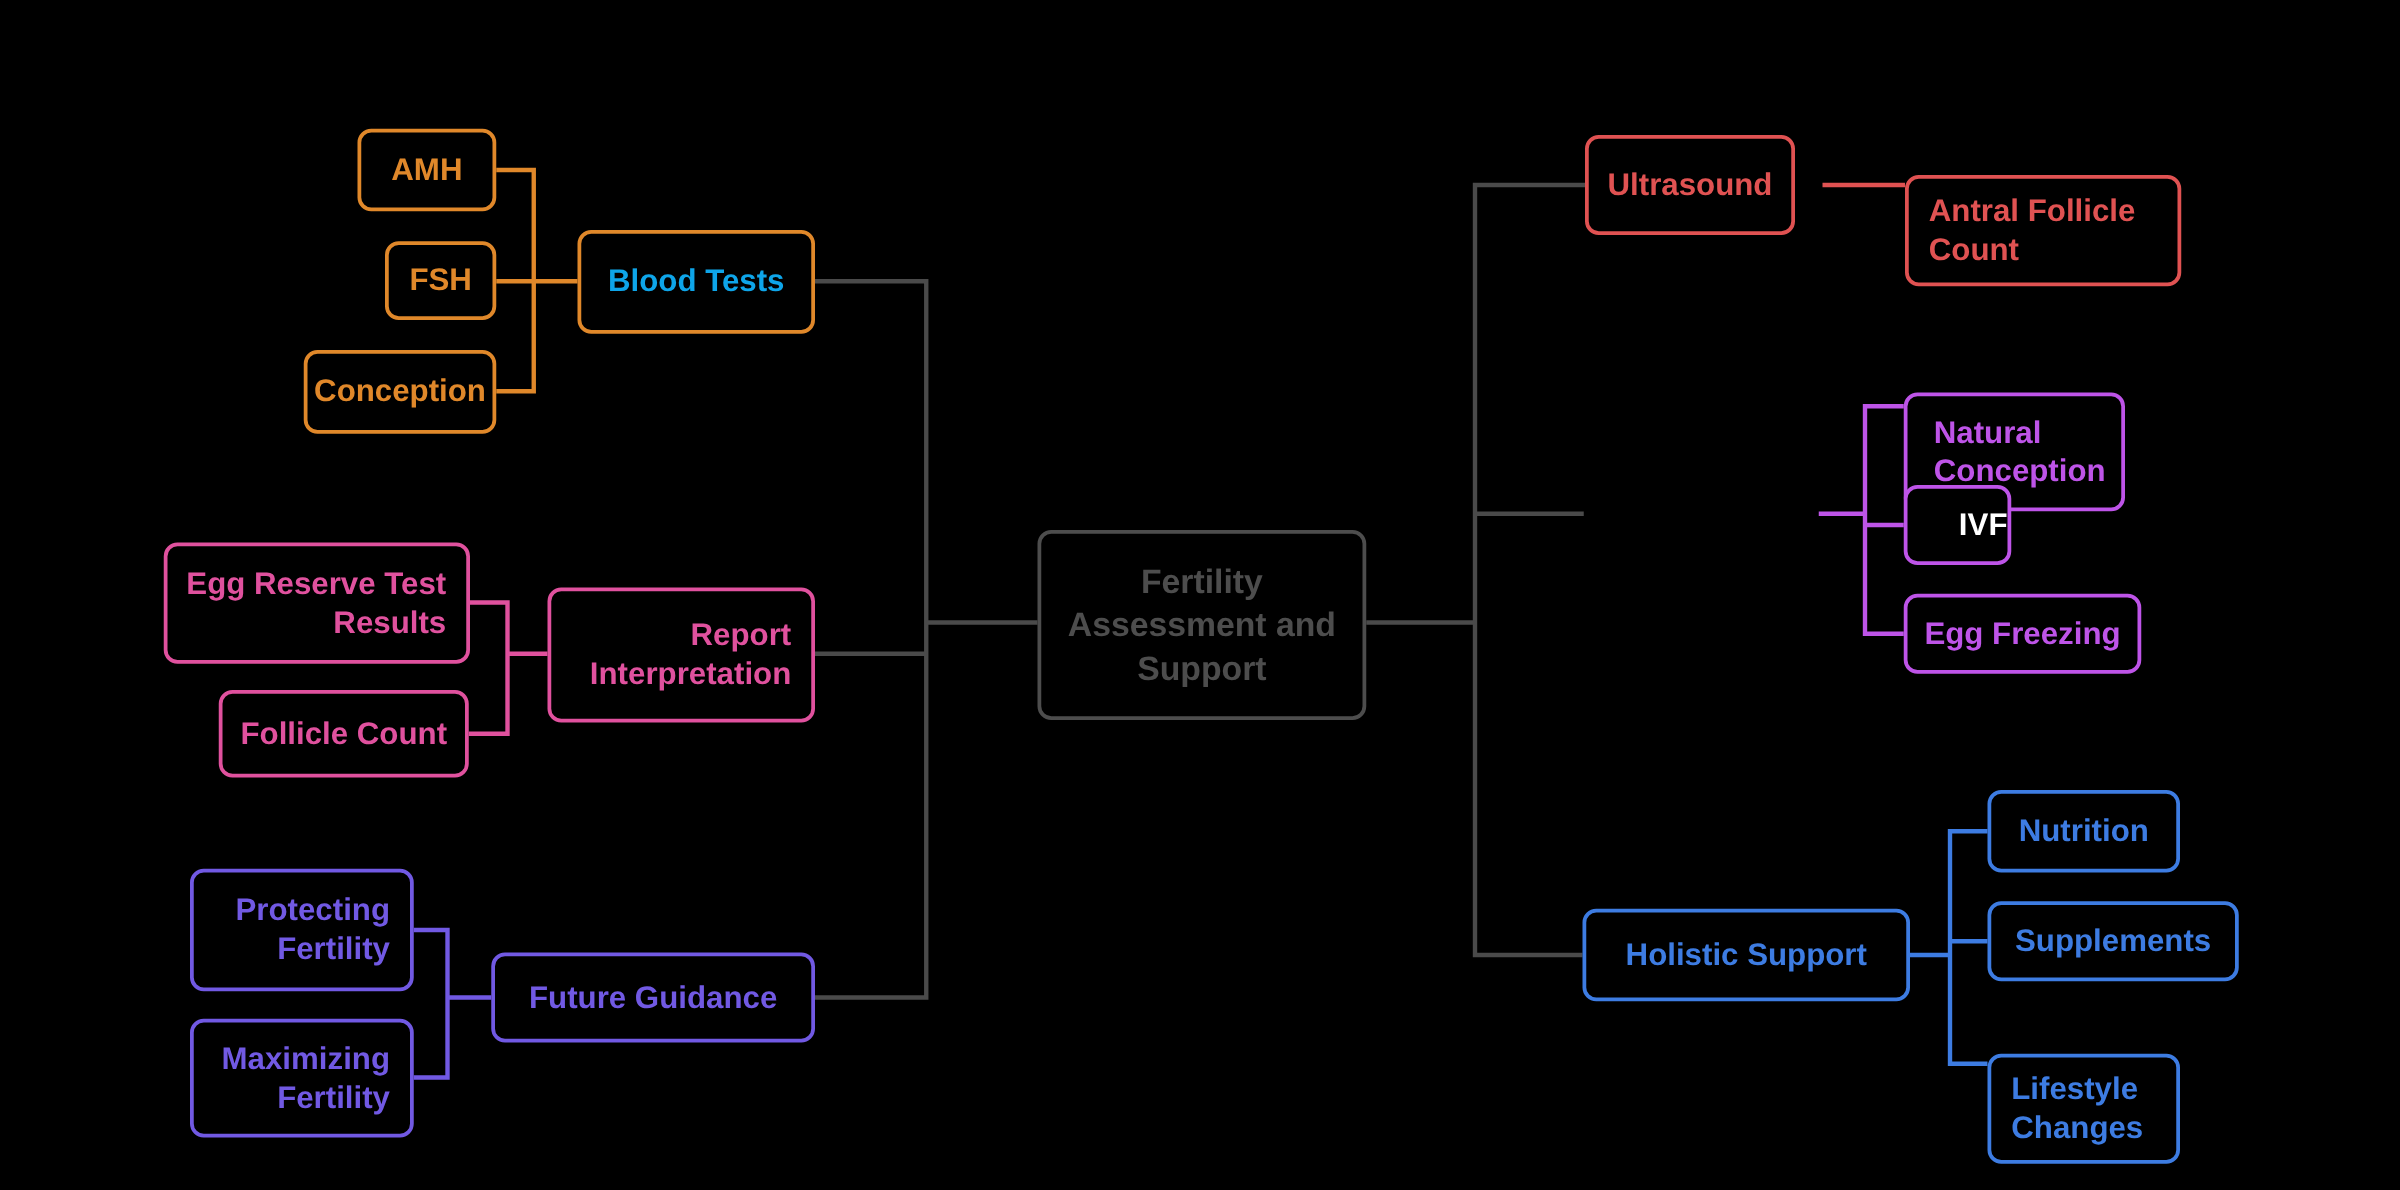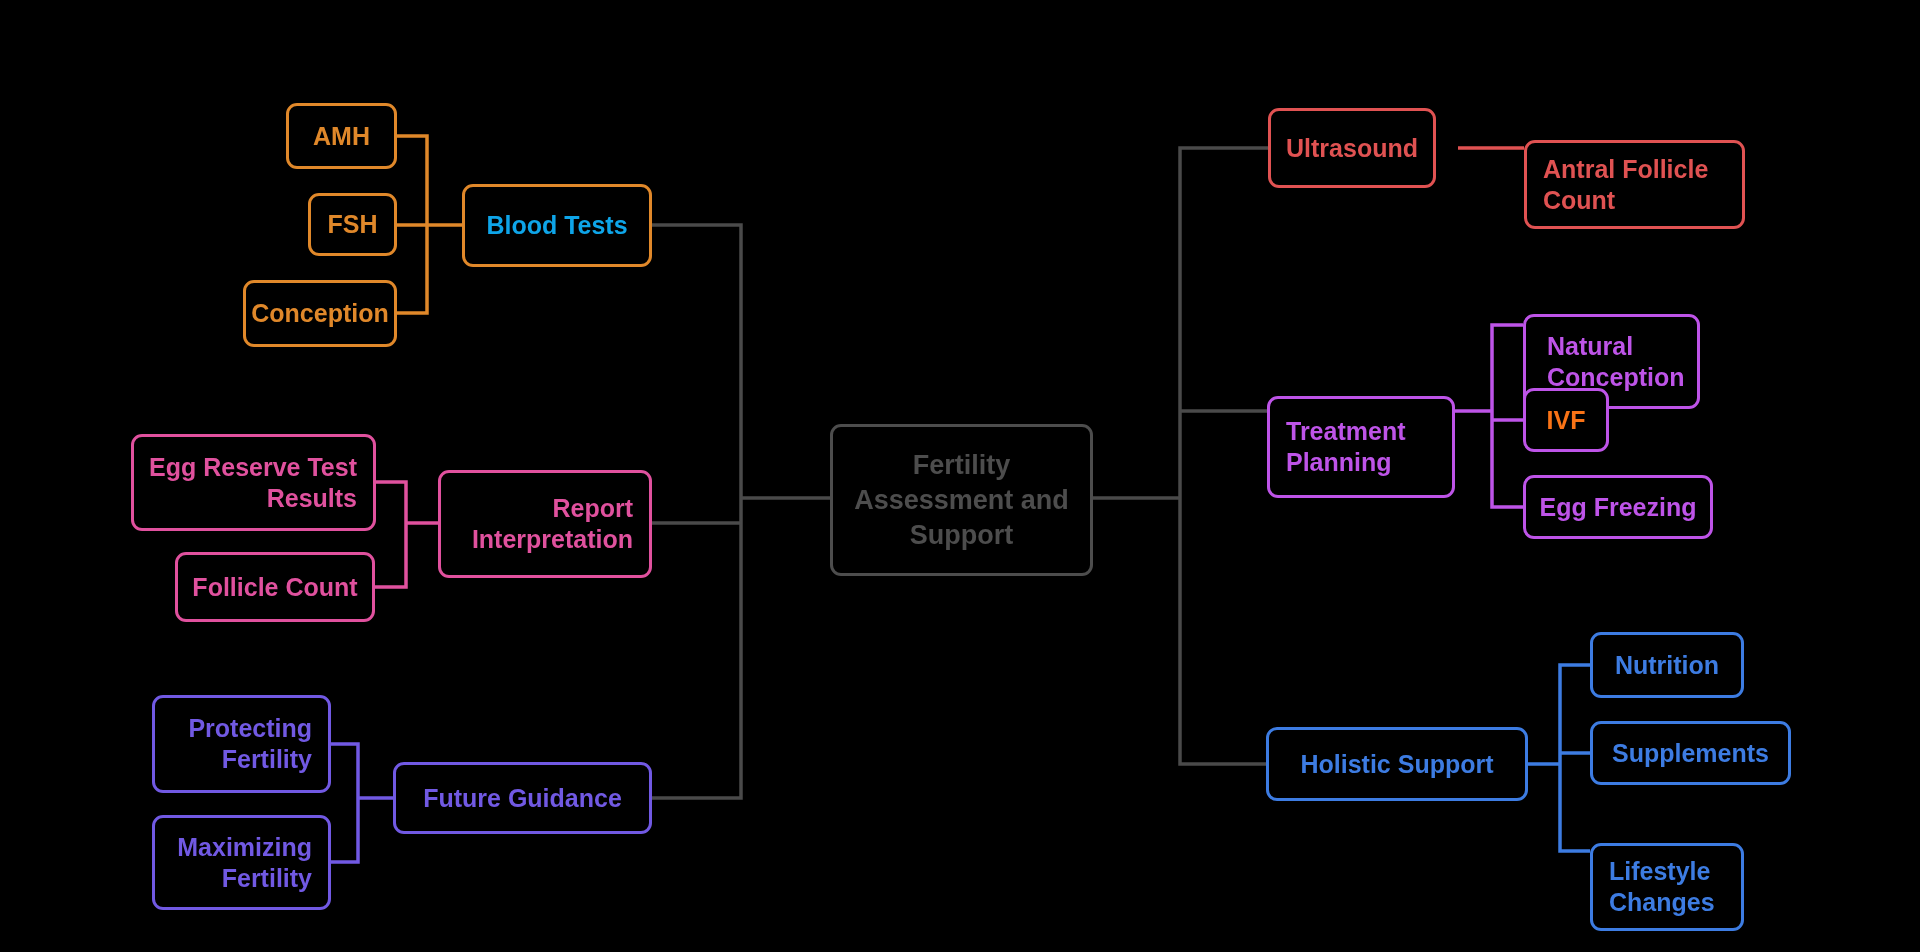--- a/index.html
+++ b/index.html
@@ -123,29 +123,25 @@
   </div>
 
   <div class="node al-c n-us" style="border-color: rgb(224, 82, 82); color: rgb(224, 82, 82);">
     <span class="lbl">Ultrasound</span>
   </div>
   <div class="node al-l n-afc" style="border-color: rgb(224, 82, 82); color: rgb(224, 82, 82);">
     <span class="lbl">Antral Follicle
 Count</span>
   </div>
 
-  <div class="node al-l n-tp" style="border-color: rgb(190, 84, 232); color: rgb(190, 84, 232);">
-    <span class="lbl">Treatment
-Planning</span>
-  </div>
   <div class="node al-l n-nc" style="border-color: rgb(190, 84, 232); color: rgb(190, 84, 232); padding-left: 21px;">
     <span class="lbl">Natural
 Conception</span>
   </div>
-  <div class="node al-c n-ivf" style="border-color: rgb(190, 84, 232); color: #f97316;">
+  <div class="node al-c n-ivf" style="border-color: rgb(190, 84, 232); color: #ffffff; justify-content: flex-end;">
     <span class="lbl">IVF</span>
   </div>
   <div class="node al-c n-ef" style="border-color: rgb(190, 84, 232); color: rgb(190, 84, 232);">
     <span class="lbl">Egg Freezing</span>
   </div>
 
   <div class="node al-c n-hs" style="border-color: rgb(61, 124, 226); color: rgb(61, 124, 226);">
     <span class="lbl">Holistic Support</span>
   </div>
   <div class="node al-c n-nut" style="border-color: rgb(61, 124, 226); color: rgb(61, 124, 226);">

